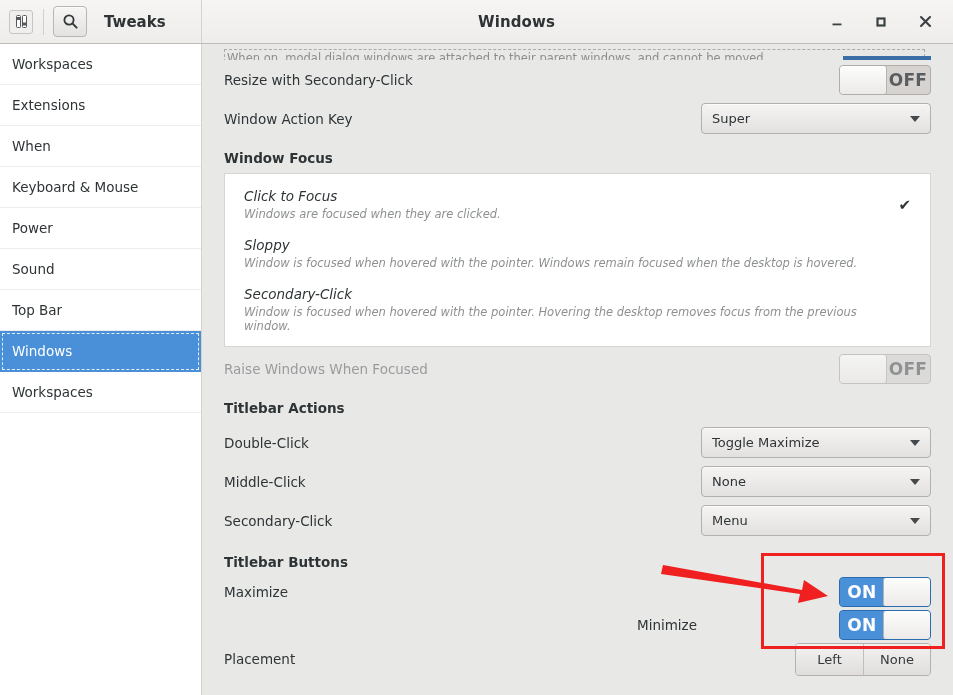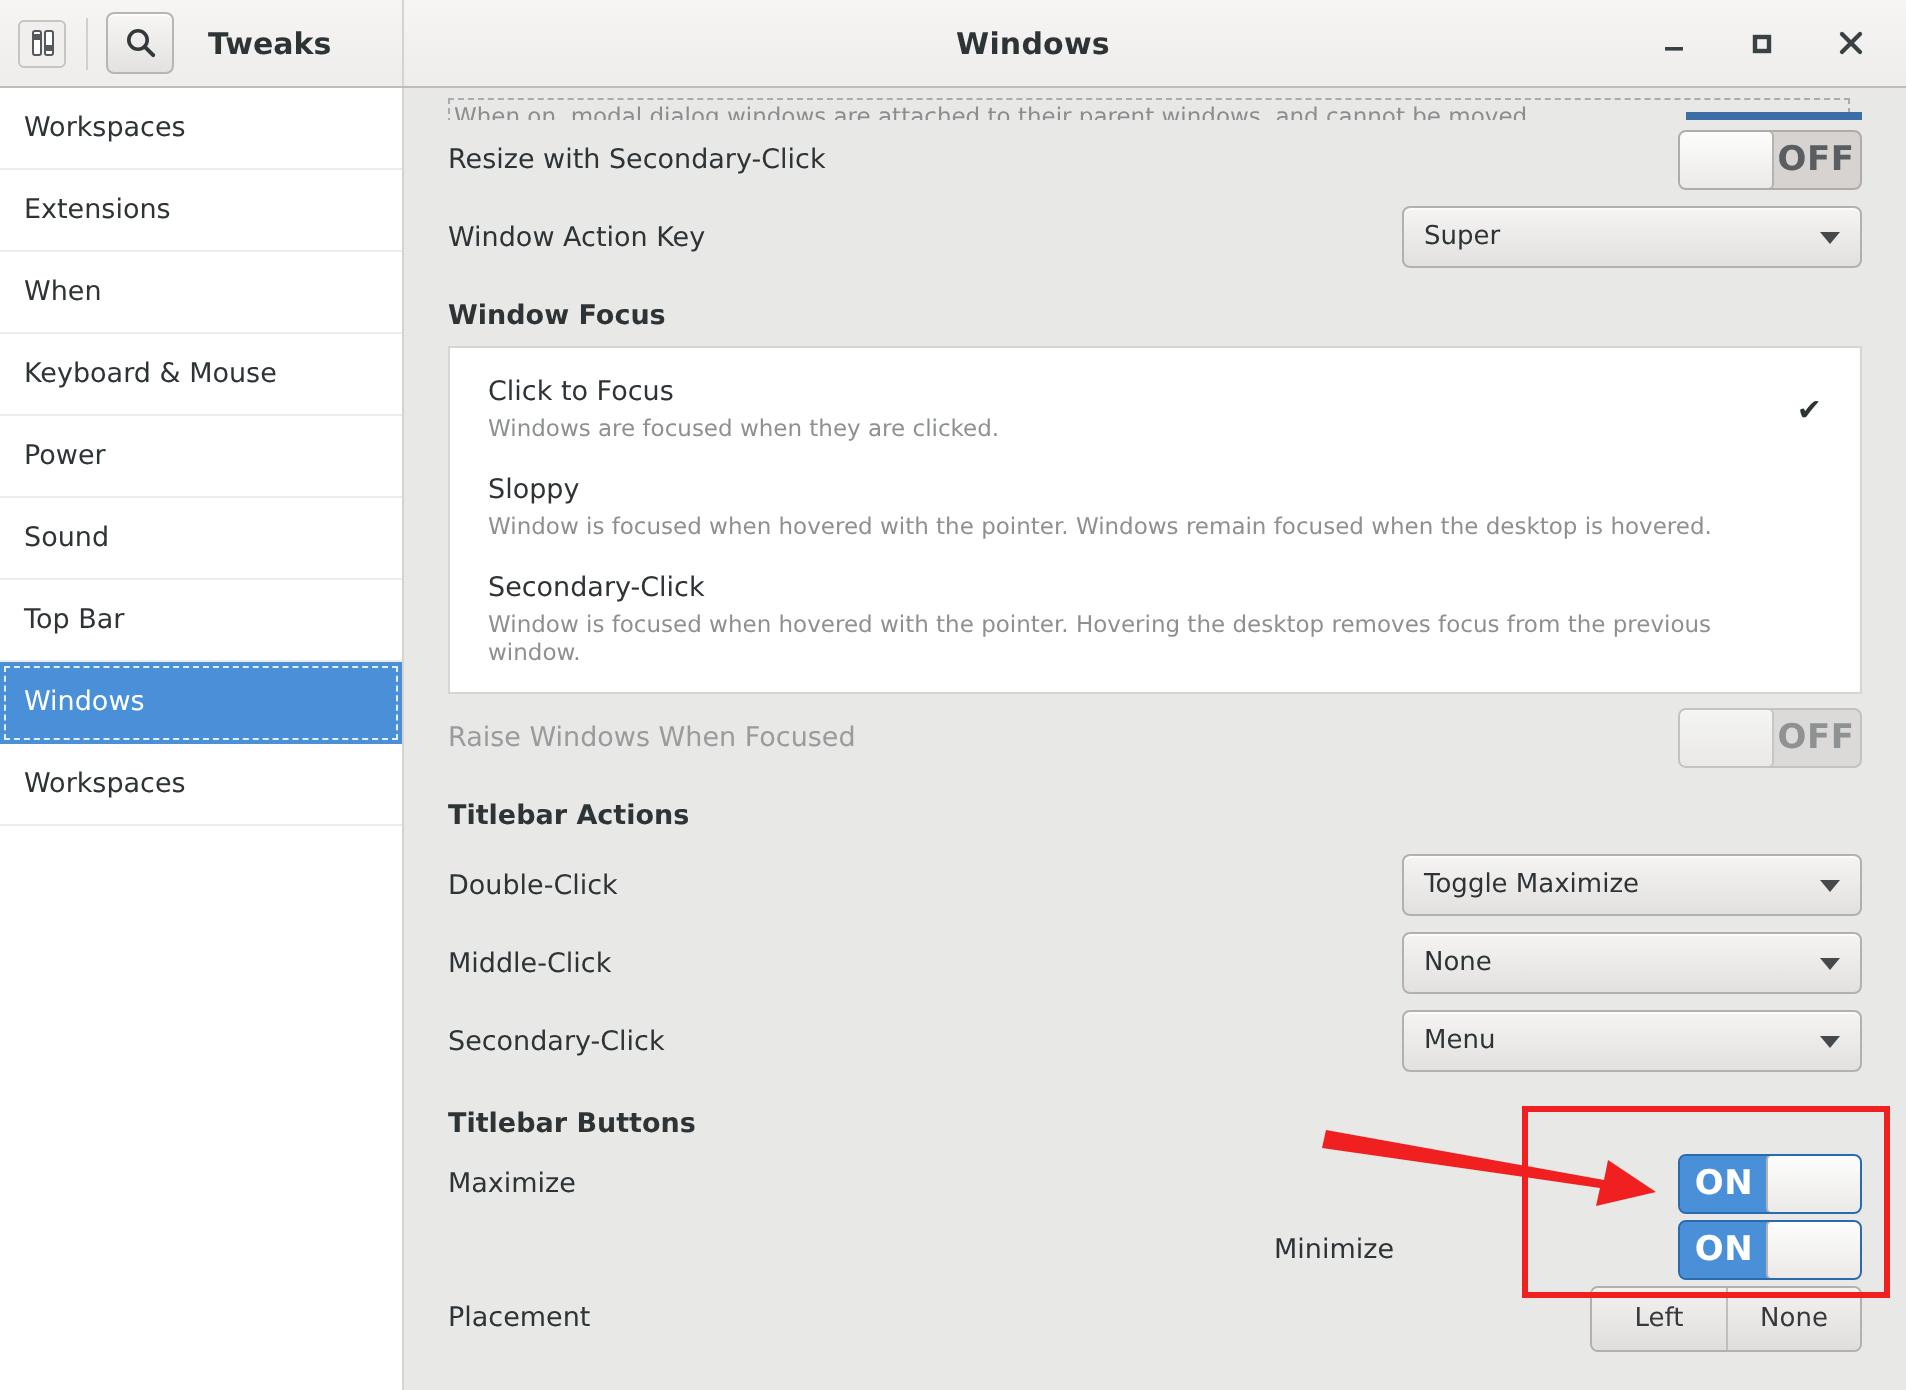--- a/index.html
+++ b/index.html
@@ -234,21 +234,21 @@
     background: #ffffff;
     border: 1px solid #d8d5d2;
     padding: 6px 0 5px 0;
     margin-bottom: 2px;
   }
   .focus-item {
     display: flex;
     align-items: center;
     padding: 8px 19px 8px 19px;
   }
-  .focus-texts { flex: 1; }
+  .focus-texts { flex: 1; font-style: italic; }
   .focus-title {
     font-size: 13.5px;
     color: #2e3436;
     margin-bottom: 3px;
   }
   .focus-sub {
     font-size: 11.5px;
     color: #8d9091;
   }
   .check {

